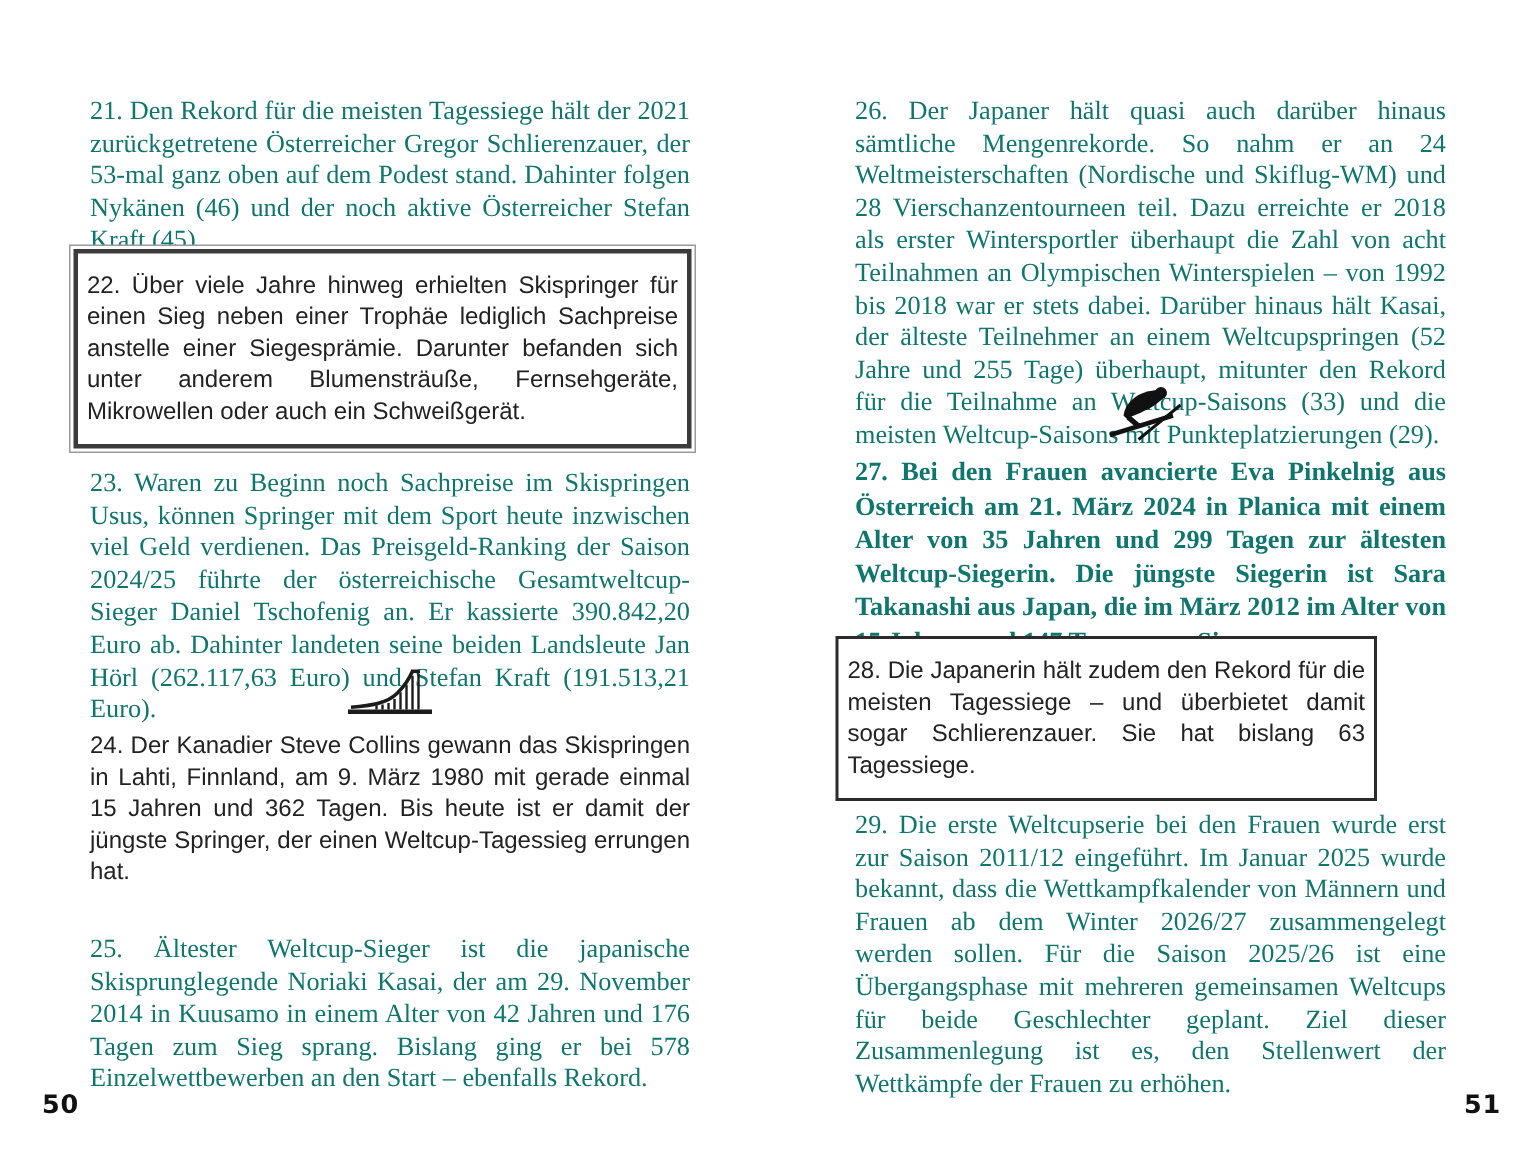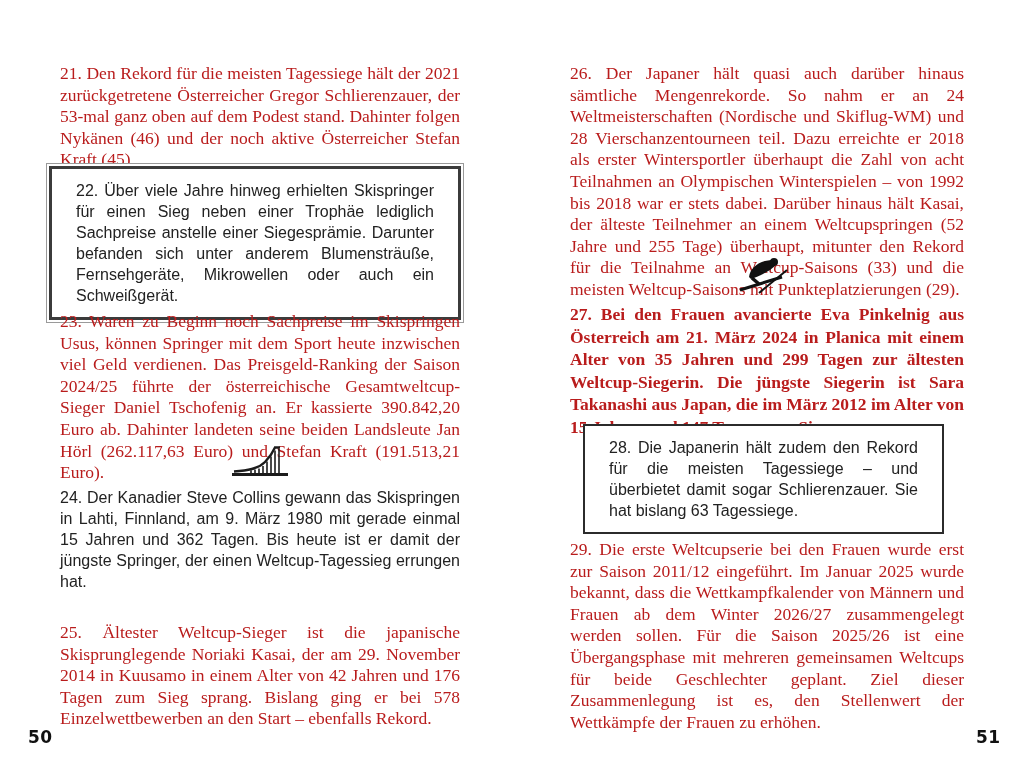--- a/index.html
+++ b/index.html
@@ -6,21 +6,21 @@
   .book {
     position: relative;
     width: 1020px;
     height: 775px;
     background: #ffffff;
     overflow: hidden;
   }
   .para {
     position: absolute;
     text-align: justify;
-    color: #b91c1c;
+    color: #0f766e;
     margin: 0;
   }
   .serif {
     font-family: "Liberation Serif", serif;
     font-size: 17.5px;
     line-height: 21.6px;
   }
   .serif-bold {
     font-family: "Liberation Serif", serif;
     font-size: 17.5px;
@@ -30,21 +30,21 @@
   .sans {
     font-family: "Liberation Sans", sans-serif;
     font-size: 16px;
     line-height: 21px;
     color: #222222;
   }
   .fact-box {
     position: absolute;
     background: #ffffff;
     box-sizing: border-box;
-    padding: 11px 24px;
+    padding: 11px 6px;
   }
   .fact-box.double {
     border: 3px solid #3b3b3b;
     box-shadow: 0 0 0 2px #ffffff, 0 0 0 3px #9a9a9a;
   }
   .fact-box.single {
     border: 2px solid #2b2b2b;
   }
   .fact-box p { margin: 0; text-align: justify; }
   .ornament {
@@ -109,21 +109,21 @@
         <path d="M12,24 C13,16 20,10 28,8 L34,7 C38,7 40,10 38,13 L33,17 C27,21 19,24 14,26 Z" fill="#111"></path>
 
         <circle cx="37" cy="9" r="4" fill="#111"></circle>
 
         <path d="M15,25 L22,31" stroke="#111" stroke-width="3.5"></path>
       </svg>
     </div>
 
     <p class="para serif-bold" style="left:570px; top:303px; width:394px;">27. Bei den Frauen avancierte Eva Pinkelnig aus Österreich am 21. März 2024 in Planica mit einem Alter von 35 Jahren und 299 Tagen zur ältesten Weltcup-Siegerin. Die jüngste Siegerin ist Sara Takanashi aus Japan, die im März 2012 im Alter von 15 Jahren und 147 Tagen zum Sieg sprang.</p>
 
-    <div class="fact-box single sans" style="left:583px; top:424px; width:361px;">
+    <div class="fact-box single sans" style="left:557px; top:424px; width:361px;">
       <p>28. Die Japanerin hält zudem den Rekord für die meisten Tagessiege – und überbietet damit sogar Schlierenzauer. Sie hat bislang 63 Tagessiege.</p>
     </div>
 
     <p class="para serif" style="left:570px; top:539px; width:394px;">29. Die erste Weltcupserie bei den Frauen wurde erst zur Saison 2011/12 eingeführt. Im Januar 2025 wurde bekannt, dass die Wettkampfkalender von Männern und Frauen ab dem Winter 2026/27 zusammengelegt werden sollen. Für die Saison 2025/26 ist eine Übergangsphase mit mehreren gemeinsamen Weltcups für beide Geschlechter geplant. Ziel dieser Zusammenlegung ist es, den Stellenwert der Wettkämpfe der Frauen zu erhöhen.</p>
 
     <div class="pagenum" style="left:976px; top:727px;">51</div>
   </div>
 
 </div>
 

